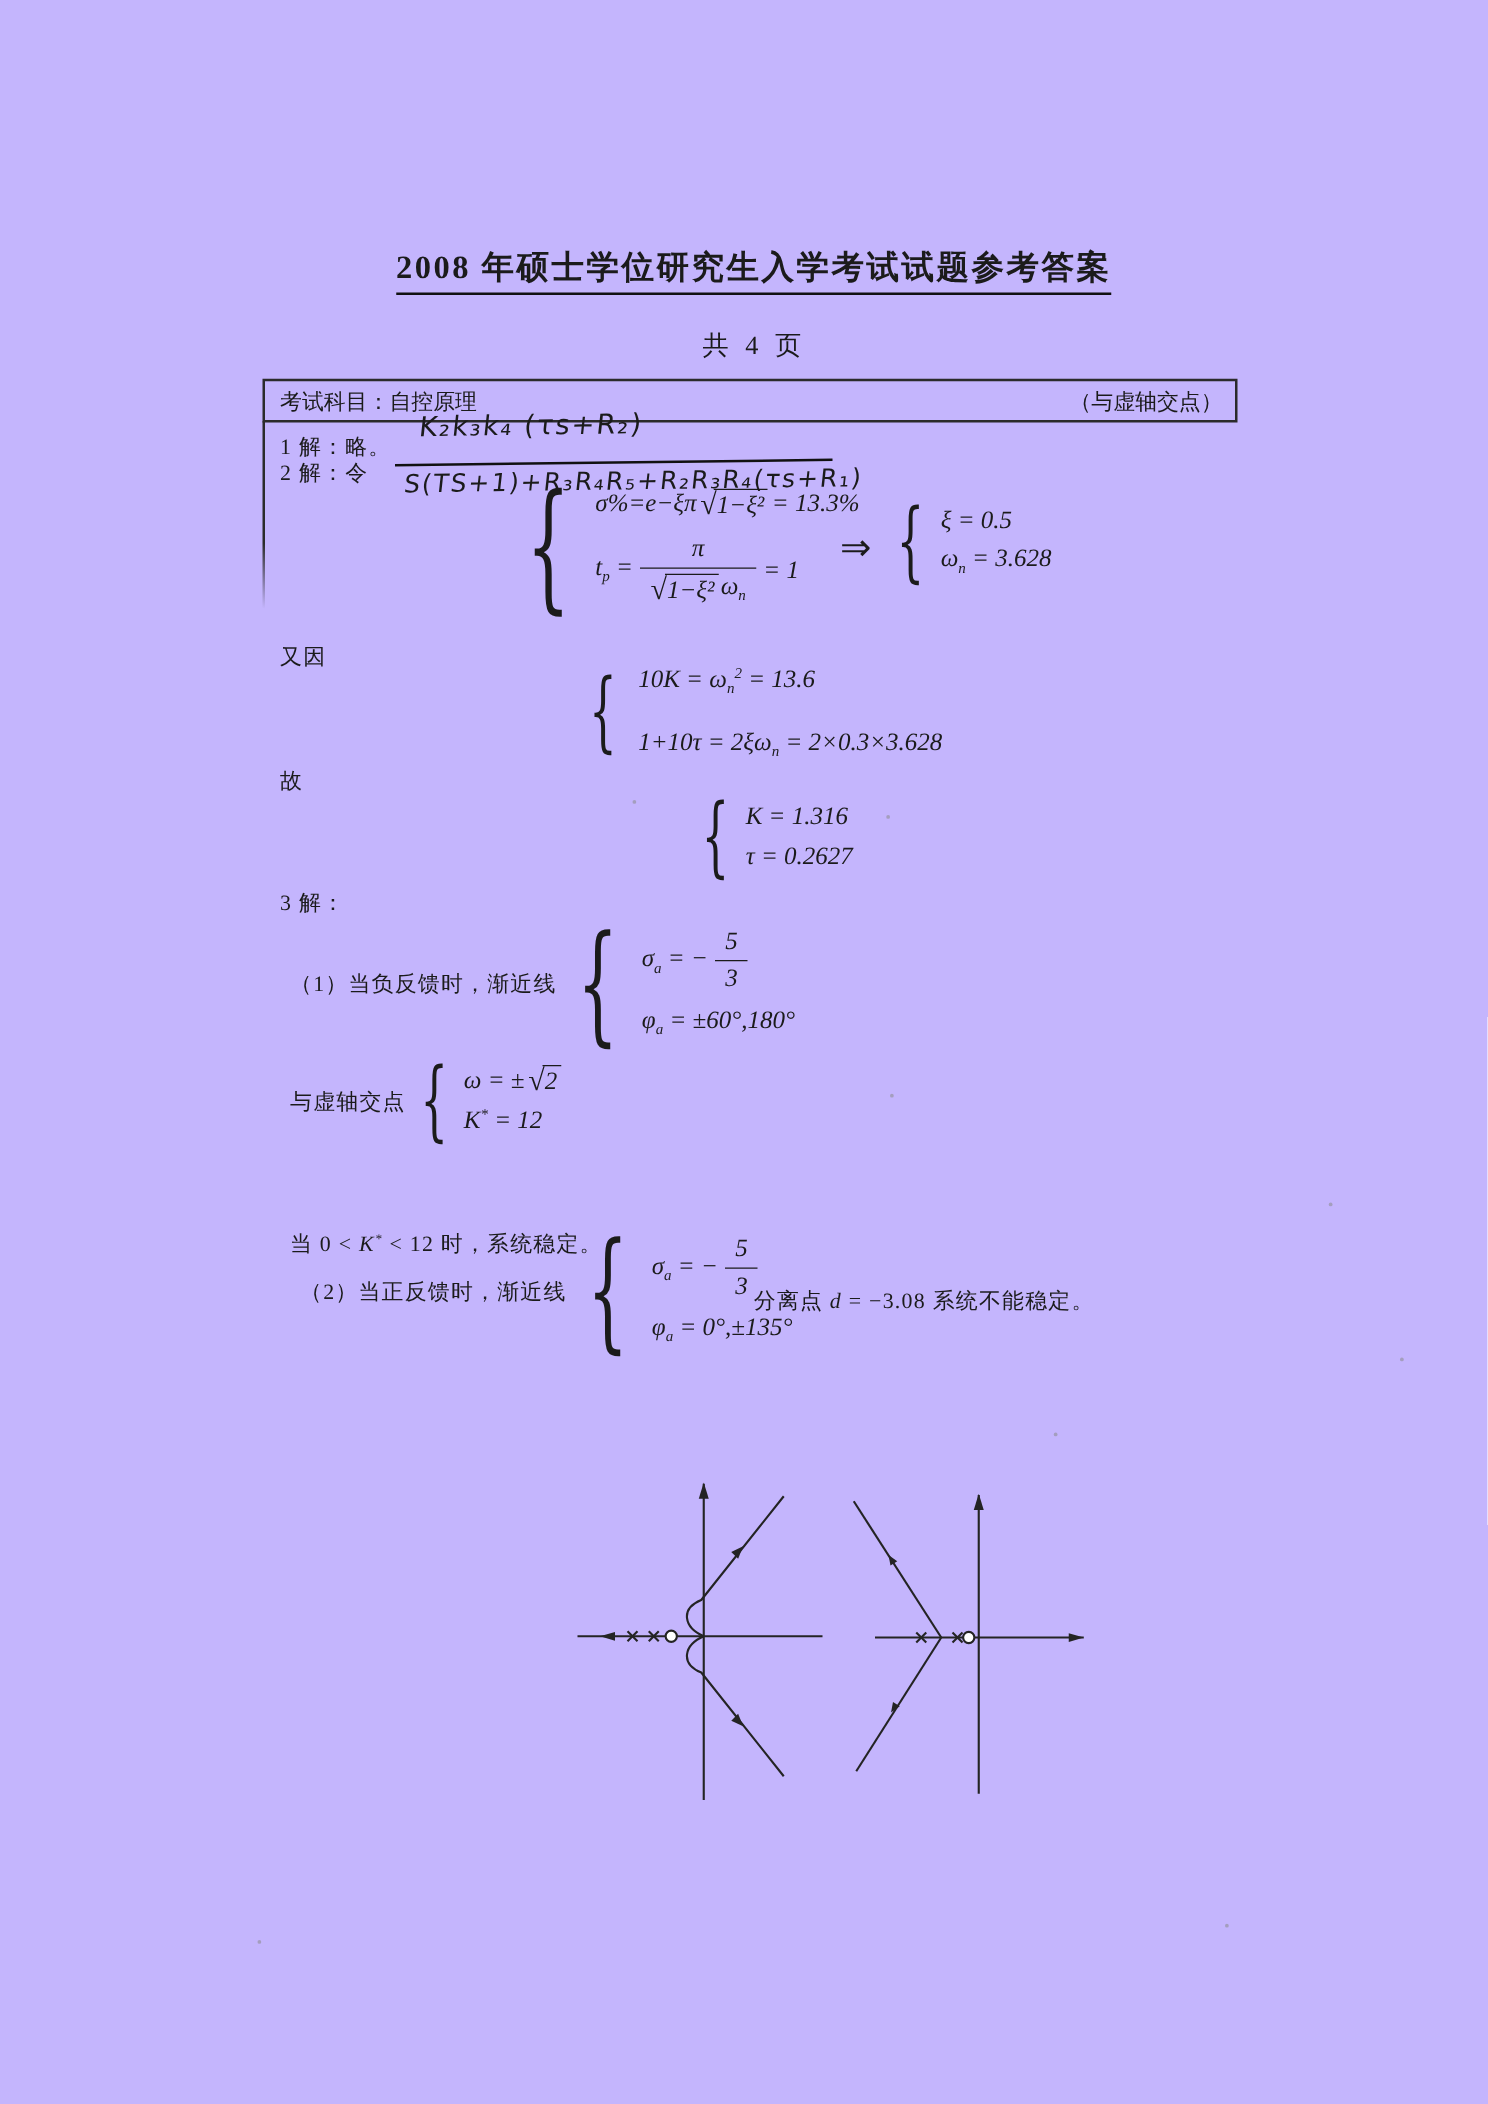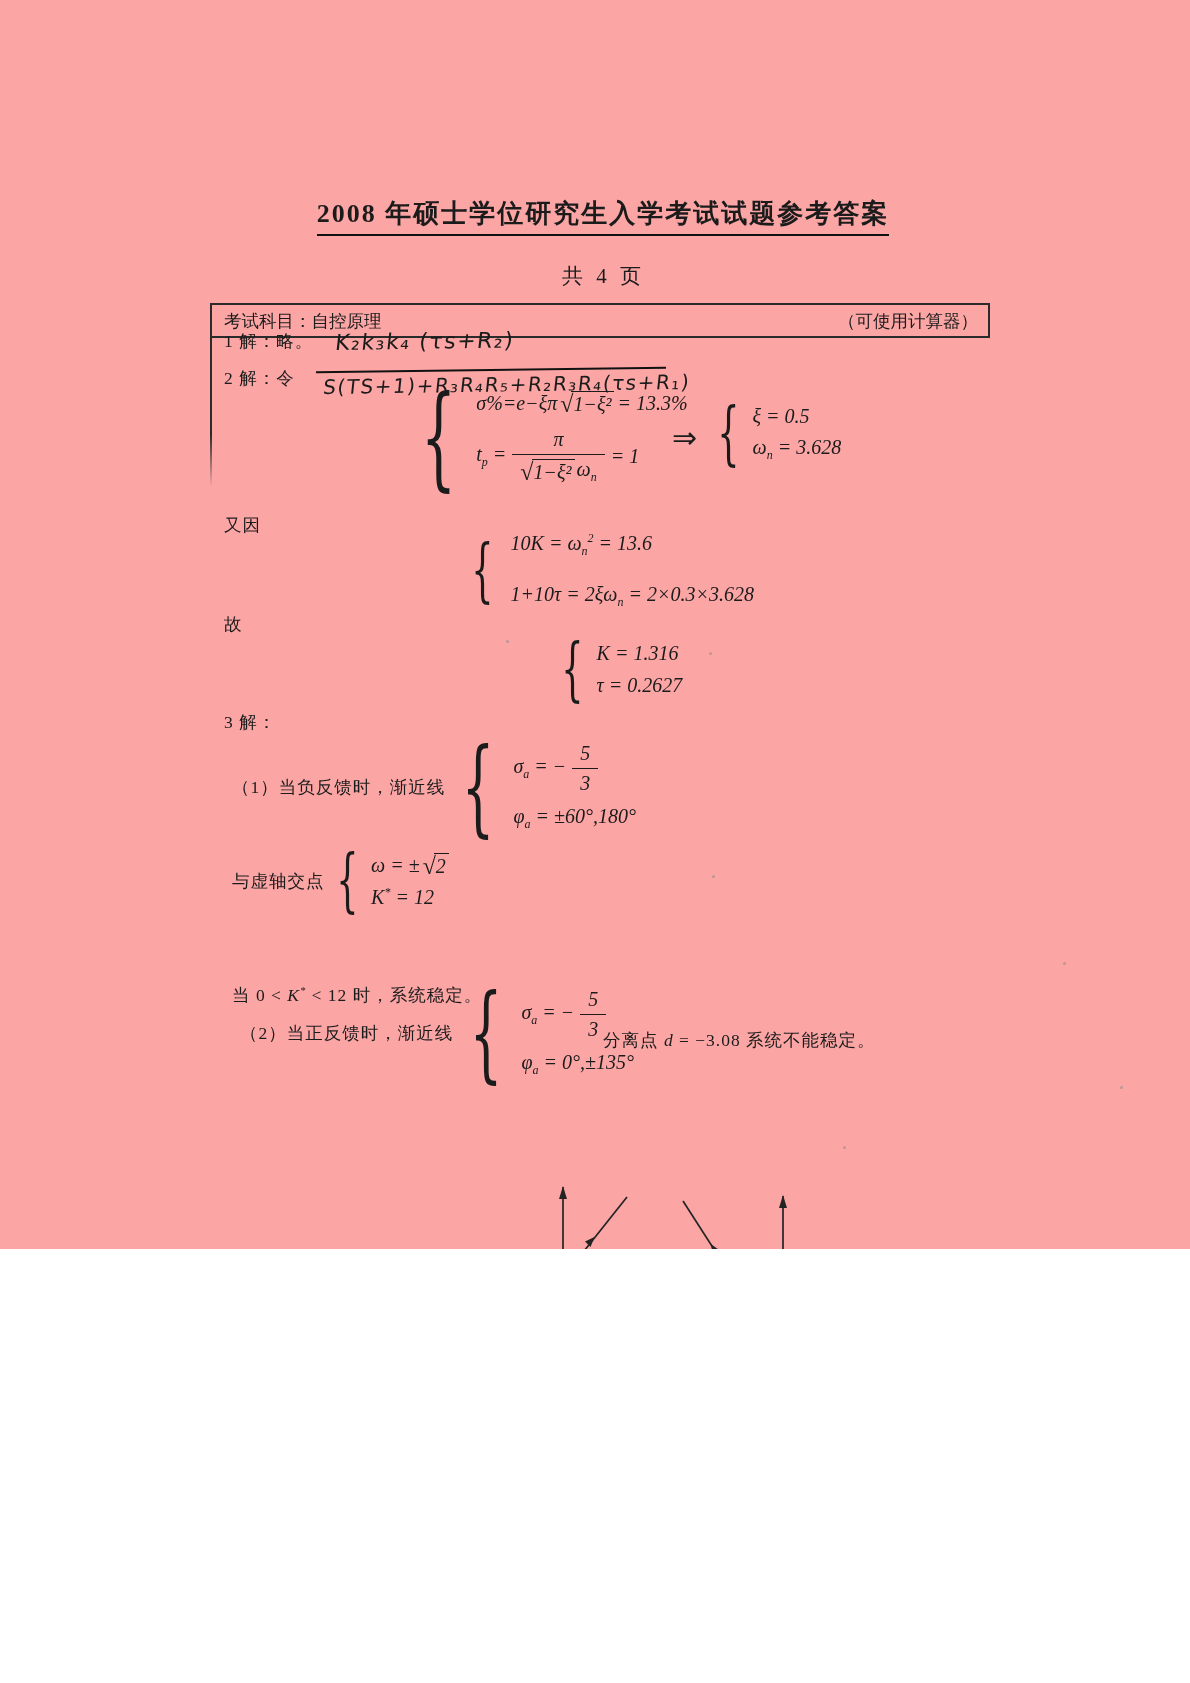--- a/index.html
+++ b/index.html
@@ -1,16 +1,16 @@
 <!DOCTYPE html>
 <html><head>
 <meta charset="utf-8">
 <style>
   html,body{margin:0;padding:0;background:#ffffff;}
-  #page{position:relative;width:1190px;height:1249px;background:#fca5a5;color:#1b1b1b;
+  #page{position:relative;width:1190px;height:1683px;background:#c4b5fd;color:#1b1b1b;
         font-family:"Liberation Serif",serif;overflow:hidden;}
   .abs{position:absolute;}
   .cn{font-family:"Liberation Serif",serif;font-style:normal;}
   .math{font-family:"Liberation Serif",serif;font-style:italic;}
   .up{font-style:normal;}
   sub{font-size:0.60em;}
   sup{font-size:0.60em;}
   .hand{font-family:"DejaVu Sans",sans-serif;transform:skewX(-7deg) rotate(-0.8deg);
         transform-origin:left bottom;letter-spacing:1.5px;white-space:nowrap;}
   .brace{font-family:"DejaVu Serif",serif;display:inline-block;line-height:0.85;
@@ -46,25 +46,25 @@
 <div id="page">
 
   <div class="abs" style="left:0;right:0;top:196px;text-align:center;transform:translateX(8px);">
     <span class="title">2008 年硕士学位研究生入学考试试题参考答案</span>
   </div>
 
   <div class="abs pages" style="left:17px;right:0;top:262px;text-align:center;">共 4 页</div>
 
   <div class="abs header-box" style="left:210px;top:303px;">
     <span>考试科目：自控原理</span>
-    <span>（可使用计算器）</span>
+    <span>（与虚轴交点）</span>
   </div>
   <div class="abs left-rule" style="left:210px;top:337px;"></div>
 
-  <div class="abs label17 cn" style="left:224px;top:329px;">1 解：略。</div>
+  <div class="abs label17 cn" style="left:224px;top:345px;">1 解：略。</div>
   <div class="abs hand" style="left:334px;top:330px;font-size:22px;">K₂k₃k₄ (τs+R₂)</div>
   <div class="abs frac-bar" style="left:316px;top:369px;width:350px;"></div>
 
   <div class="abs label17 cn" style="left:224px;top:366px;">2 解：令</div>
   <div class="abs hand" style="left:322px;top:375px;font-size:20px;">S(TS+1)+R₃R₄R₅+R₂R₃R₄(τs+R₁)</div>
 
   <div class="abs sysblock" style="left:403px;top:390px;">
     <span class="brace" style="font-size:112px;">{</span>
     <div class="syslines m20 math" style="gap:12px;margin-left:2px;">
       <div class="mrow">

